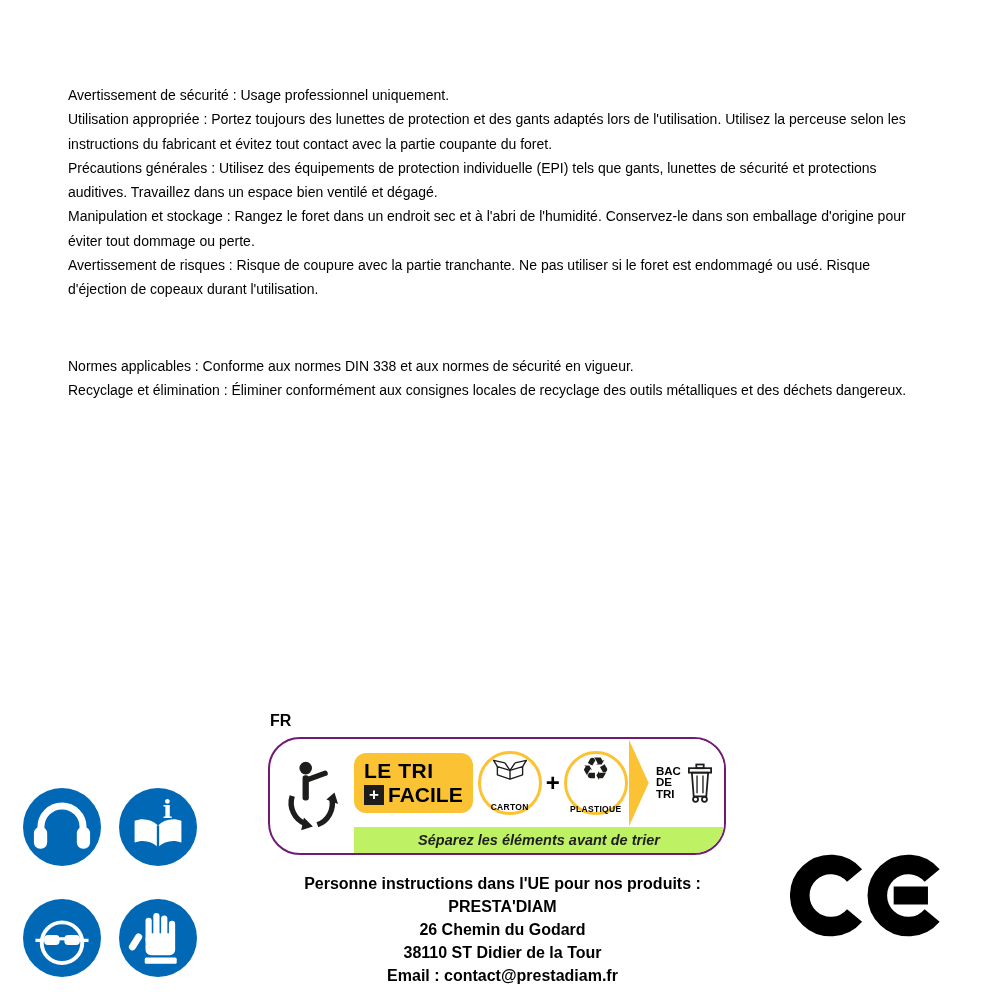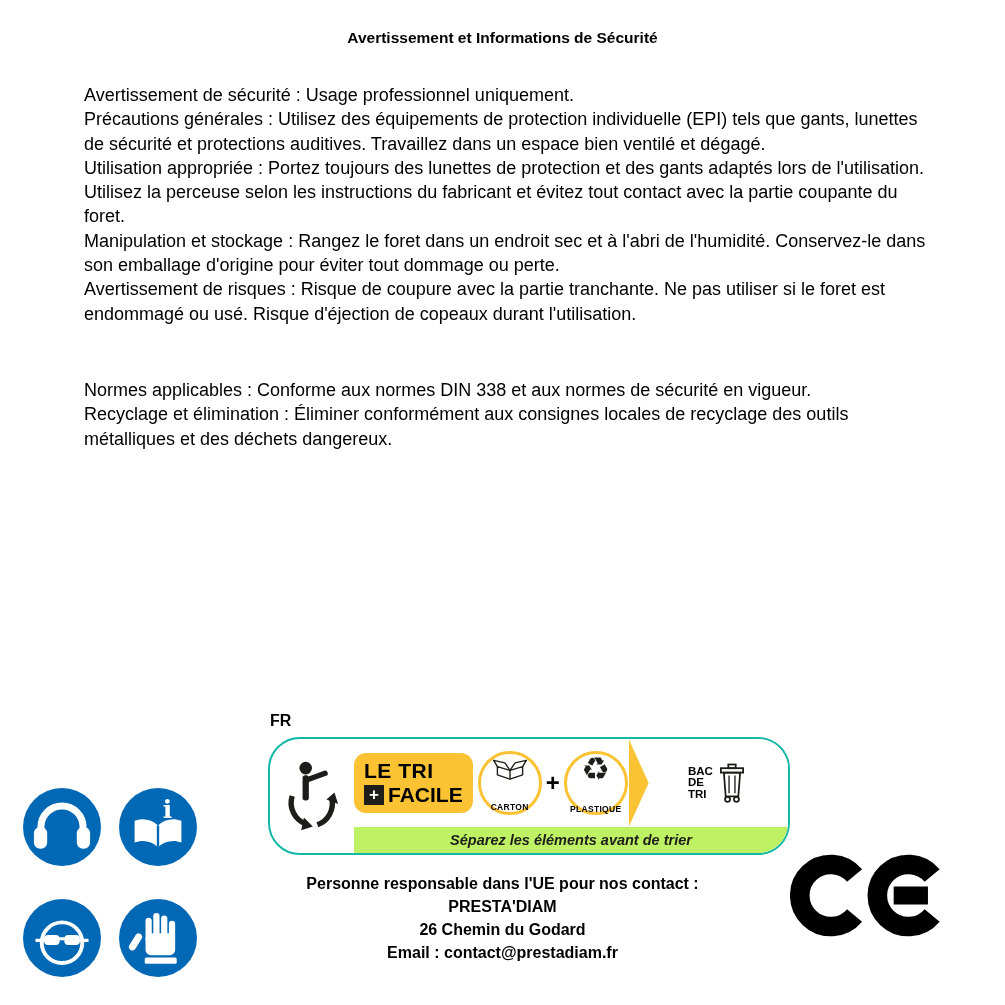--- a/index.html
+++ b/index.html
@@ -15,45 +15,45 @@
   }
   .doc-title {
     position: absolute;
     top: 29px; left: 0; width: 100%;
     text-align: center;
     font-size: 15.5px;
     font-weight: bold;
   }
   .text-block {
     position: absolute;
-    left: 84px; top: 83px;
+    left: 68px; top: 83px;
     width: 858px;
-    font-size: 18px;
+    font-size: 14px;
     line-height: 24.3px;
   }
   .text-block p { margin: 0; }
   .text-block .block-2 { margin-top: 52px; }
 
   
   .picto { position: absolute; width: 78px; height: 78px; }
   .picto svg { display: block; }
   #picto-ear     { left: 23px;  top: 788px; }
   #picto-manual  { left: 119px; top: 788px; }
   #picto-eye     { left: 23px;  top: 899px; }
   #picto-gloves  { left: 119px; top: 899px; }
 
   
   .fr-label {
     position: absolute; left: 270px; top: 712px;
     font-size: 16px; font-weight: bold;
   }
   .banner {
     position: absolute; left: 268px; top: 737px;
-    width: 522px; height: 118px;
-    border: 2px solid #14b8a6;
+    width: 458px; height: 118px;
+    border: 2px solid #701a75;
     border-radius: 32px;
     background: #fff;
     display: flex;
     overflow: hidden;
   }
   .triman-zone {
     flex: none; width: 84px; height: 100%;
     display: flex; align-items: center; justify-content: center;
   }
   .banner-right { flex: 1; display: flex; flex-direction: column; min-width: 0; }
@@ -112,27 +112,26 @@
   }
 
   
   .ce-mark { position: absolute; left: 790px; top: 853px; }
 </style>
 </head>
 <body>
 
 <div class="page">
 
-  <h1 class="doc-title">Avertissement et Informations de Sécurité</h1>
 
   <div class="text-block">
     <div>
       <p>Avertissement de sécurité : Usage professionnel uniquement.</p>
+      <p>Utilisation appropriée : Portez toujours des lunettes de protection et des gants adaptés lors de l'utilisation. Utilisez la perceuse selon les instructions du fabricant et évitez tout contact avec la partie coupante du foret.</p>
       <p>Précautions générales : Utilisez des équipements de protection individuelle (EPI) tels que gants, lunettes de sécurité et protections auditives. Travaillez dans un espace bien ventilé et dégagé.</p>
-      <p>Utilisation appropriée : Portez toujours des lunettes de protection et des gants adaptés lors de l'utilisation. Utilisez la perceuse selon les instructions du fabricant et évitez tout contact avec la partie coupante du foret.</p>
       <p>Manipulation et stockage : Rangez le foret dans un endroit sec et à l'abri de l'humidité. Conservez-le dans son emballage d'origine pour éviter tout dommage ou perte.</p>
       <p>Avertissement de risques : Risque de coupure avec la partie tranchante. Ne pas utiliser si le foret est endommagé ou usé. Risque d'éjection de copeaux durant l'utilisation.</p>
     </div>
     <div class="block-2">
       <p>Normes applicables : Conforme aux normes DIN 338 et aux normes de sécurité en vigueur.</p>
       <p>Recyclage et élimination : Éliminer conformément aux consignes locales de recyclage des outils métalliques et des déchets dangereux.</p>
     </div>
   </div>
 
   <div class="picto" id="picto-ear">
@@ -237,23 +236,24 @@
               <circle cx="26" cy="49" r="3.4"></circle>
             </g>
           </svg>
         </div>
       </div>
       <div class="banner-row2">Séparez les éléments avant de trier</div>
     </div>
   </div>
 
   <div class="address-block">
-    <div>Personne responsable dans l'UE pour nos contact :</div>
+    <div>Personne instructions dans l'UE pour nos produits :</div>
     <div>PRESTA'DIAM</div>
     <div>26 Chemin du Godard</div>
+    <div>38110 ST Didier de la Tour</div>
     <div>Email : contact@prestadiam.fr</div>
   </div>
 
   <div class="ce-mark">
     <svg viewBox="0 0 196 104" width="160" height="85">
       <g fill="none" stroke="#000" stroke-width="24">
         <path d="M79.1 27.6 A38 38 0 1 0 79.1 76.4"></path>
         <path d="M174.1 27.6 A38 38 0 1 0 174.1 76.4"></path>
         <path d="M127 52 H169" stroke-width="22"></path>
       </g>

